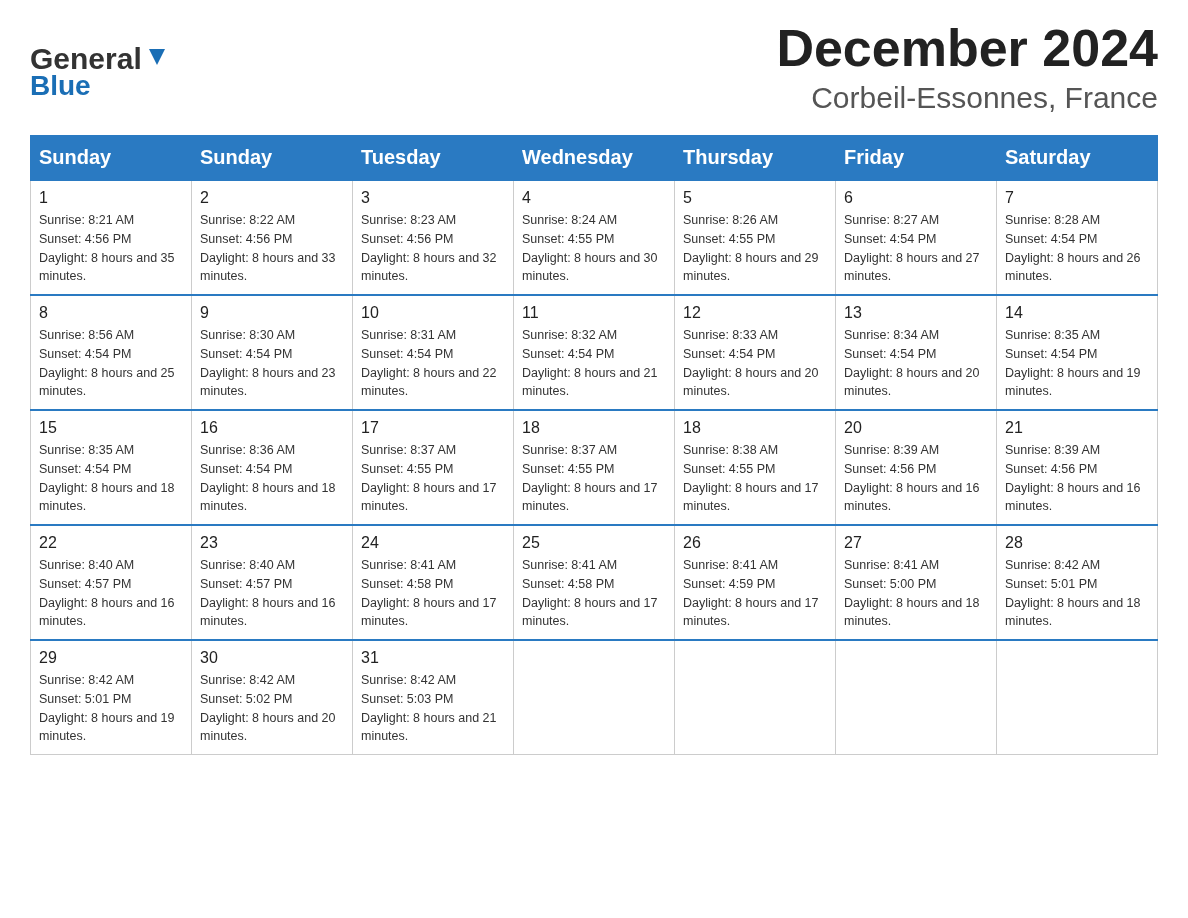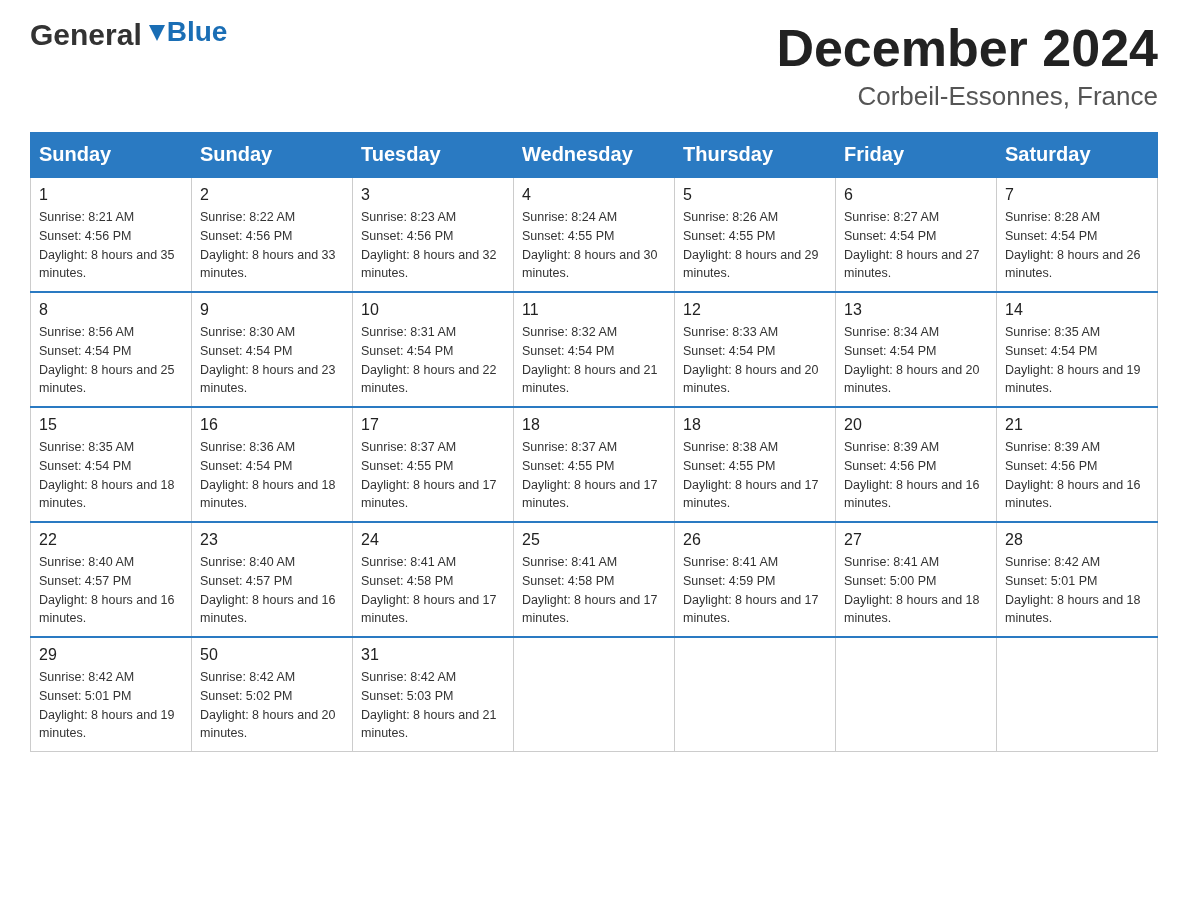--- a/index.html
+++ b/index.html
@@ -19,21 +19,21 @@
     .title-section {
       text-align: right;
     }
     .calendar-title {
       font-size: 52px;
       font-weight: bold;
       color: #222;
       line-height: 1.1;
     }
     .calendar-subtitle {
-      font-size: 26px;
+      font-size: 30px;
       color: #555;
       margin-top: 4px;
     }
     table {
       width: 100%;
       border-collapse: collapse;
       table-layout: fixed;
     }
     thead tr th {
       background-color: #2a7ac2;
@@ -63,22 +63,23 @@
       display: block;
       margin-bottom: 4px;
     }
     .day-info {
       font-size: 12.5px;
       line-height: 1.5;
       color: #333;
     }
     .logo-container {
       display: flex;
-      flex-direction: row;
+      flex-direction: column;
       line-height: 1;
+      margin-top: 24px;
     }
     .logo-row1 {
       display: flex;
       align-items: center;
     }
     .general-text {
       font-size: 30px;
       font-weight: bold;
       color: #333;
     }
@@ -364,21 +365,21 @@
       <tr>
         <td>
           <span class="day-num">29</span>
           <div class="day-info">
             <span>Sunrise: 8:42 AM</span><br>
             <span>Sunset: 5:01 PM</span><br>
             <span>Daylight: 8 hours and 19 minutes.</span>
           </div>
         </td>
         <td>
-          <span class="day-num">50</span>
+          <span class="day-num">30</span>
           <div class="day-info">
             <span>Sunrise: 8:42 AM</span><br>
             <span>Sunset: 5:02 PM</span><br>
             <span>Daylight: 8 hours and 20 minutes.</span>
           </div>
         </td>
         <td>
           <span class="day-num">31</span>
           <div class="day-info">
             <span>Sunrise: 8:42 AM</span><br>

